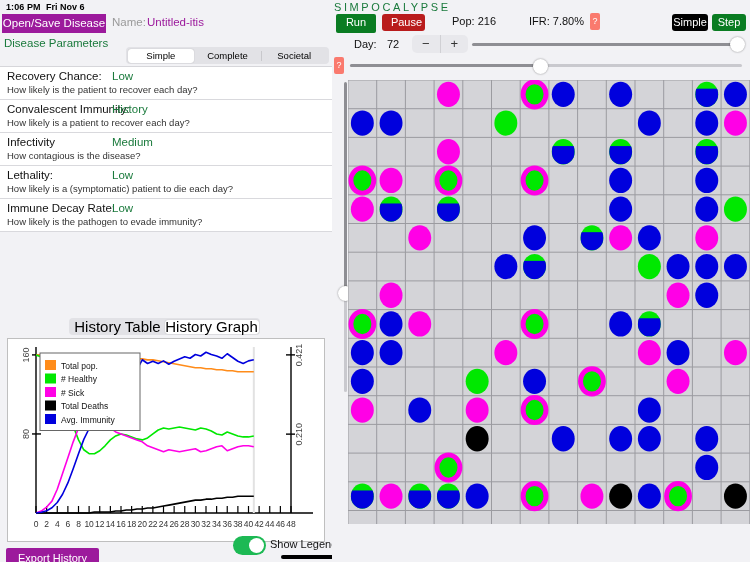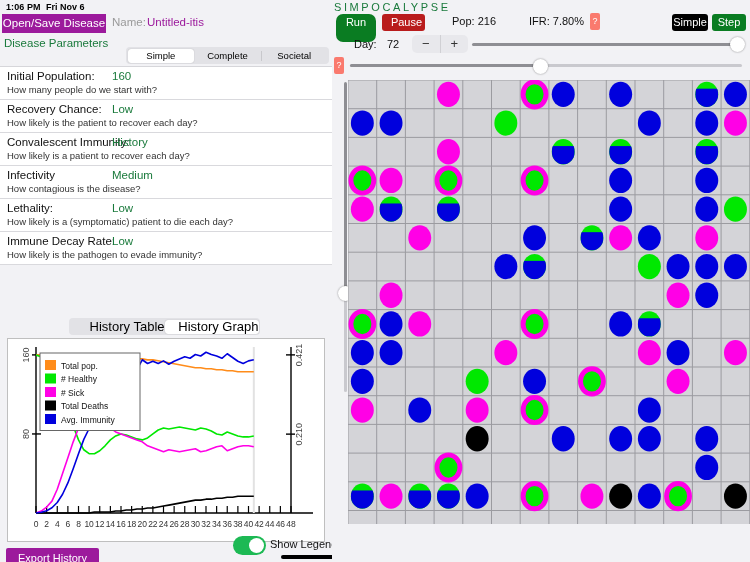--- a/index.html
+++ b/index.html
@@ -43,21 +43,21 @@
   .plist { position:absolute; left:0; top:52px; width:332px; background:#fff;
      border-top:1px solid #d6d6da; }
   .prow { position:relative; height:33px; border-bottom:1px solid #d9d9dd; background:#fff; }
   .pname { position:absolute; left:7px; top:3px; font-size:11.5px; color:#111; }
   .pval  { position:absolute; top:3px; font-size:11.5px; color:#1a7a3c; }
   .pdesc { position:absolute; left:7px; top:17px; font-size:9.5px; color:#333; }
 
   
   .histsegwrap{position:absolute; left:69px; top:304px; width:191px; height:17px;
      background:#e2e2e6;border-radius:4px;padding:1.5px;display:flex;}
-  .hseg{flex:1;font-size:13px;line-height:14px;text-align:right;color:#000;border-radius:3px;}
+  .hseg{flex:1;font-size:15px;line-height:14px;text-align:center;color:#000;border-radius:3px;}
   .hseg.active{background:#fff;box-shadow:0 0 1px rgba(0,0,0,.3);}
 
   .chartbox{position:absolute;left:7px;top:324px;width:318px;height:204px;
      background:#fff;border:1px solid #bfbfbf;}
   .chartsvg{display:block;}
 
   .exportbtn{position:absolute;left:6px;top:534px;width:93px;height:21px;
      background:#9c1a9c;color:#fff;font-size:11px;line-height:21px;text-align:center;border-radius:2px;}
 
   
@@ -67,22 +67,22 @@
   .tcyc{position:absolute;left:350px;top:539px;font-size:11px;color:#111;}
   .qbtn{background:#fa7a6e;color:#fff;font-size:9px;text-align:center;border-radius:2px;}
   .helpbtn{position:absolute;right:6px;top:535px;width:40px;height:21px;background:#fa7a6e;color:#fff;
      font-size:11px;line-height:21px;text-align:center;border-radius:3px;}
   .homebar{position:absolute;left:281px;bottom:3px;width:188px;height:4px;background:#000;border-radius:2px;}
 
   
   .rightpanel{position:absolute;left:332px;top:0;width:418px;height:562px;background:#f2f2f5;}
   .apptitle{position:absolute;left:2px;top:1px;font-size:11px;color:#1a7a3c;letter-spacing:2.6px;font-weight:500;}
 
-  .runbtn{position:absolute;left:4px;top:14px;width:40px;height:28px;background:#0a7c22;color:#fff;
-     font-size:11px;line-height:17px;text-align:center;border-radius:7px;}
+  .runbtn{position:absolute;left:4px;top:14px;width:40px;height:19px;background:#0a7c22;color:#fff;
+     font-size:11px;line-height:17px;text-align:center;border-radius:2px;}
   .pausebtn{position:absolute;left:50px;top:14px;width:43px;height:17px;background:#b91c1c;color:#fff;
      font-size:11px;line-height:17px;text-align:center;border-radius:3px;padding-left:6px;}
   .popt{position:absolute;left:120px;top:15px;font-size:11px;color:#111;}
   .ifrt{position:absolute;left:197px;top:15px;font-size:11px;color:#111;}
   .q1{position:absolute;left:258px;top:13px;width:10px;height:17px;line-height:17px;}
   .resetbtn{position:absolute;left:340px;top:14px;width:36px;height:17px;background:#000;color:#fff;
      font-size:11px;line-height:17px;text-align:center;border-radius:3px;}
   .stepbtn{position:absolute;left:380px;top:14px;width:34px;height:17px;background:#0a7c22;color:#fff;
      font-size:11px;line-height:17px;text-align:center;border-radius:3px;}
 
@@ -135,25 +135,20 @@
 
     <div class="dparams">Disease Parameters</div>
 
     <div class="segwrap">
       <div class="seg active">Simple</div>
       <div class="seg">Complete</div>
       <div class="seg">Societal</div>
     </div>
 
     <div class="plist">
-      <div class="prow">
-        <span class="pname">Initial Population:</span>
-        <span class="pval" style="left:112px">160</span>
-        <span class="pdesc">How many people do we start with?</span>
-      </div>
       <div class="prow">
         <span class="pname">Recovery Chance:</span>
         <span class="pval" style="left:112px">Low</span>
         <span class="pdesc">How likely is the patient to recover each day?</span>
       </div>
       <div class="prow">
         <span class="pname">Convalescent Immunity:</span>
         <span class="pval" style="left:112px">History</span>
         <span class="pdesc">How likely is a patient to recover each day?</span>
       </div>

